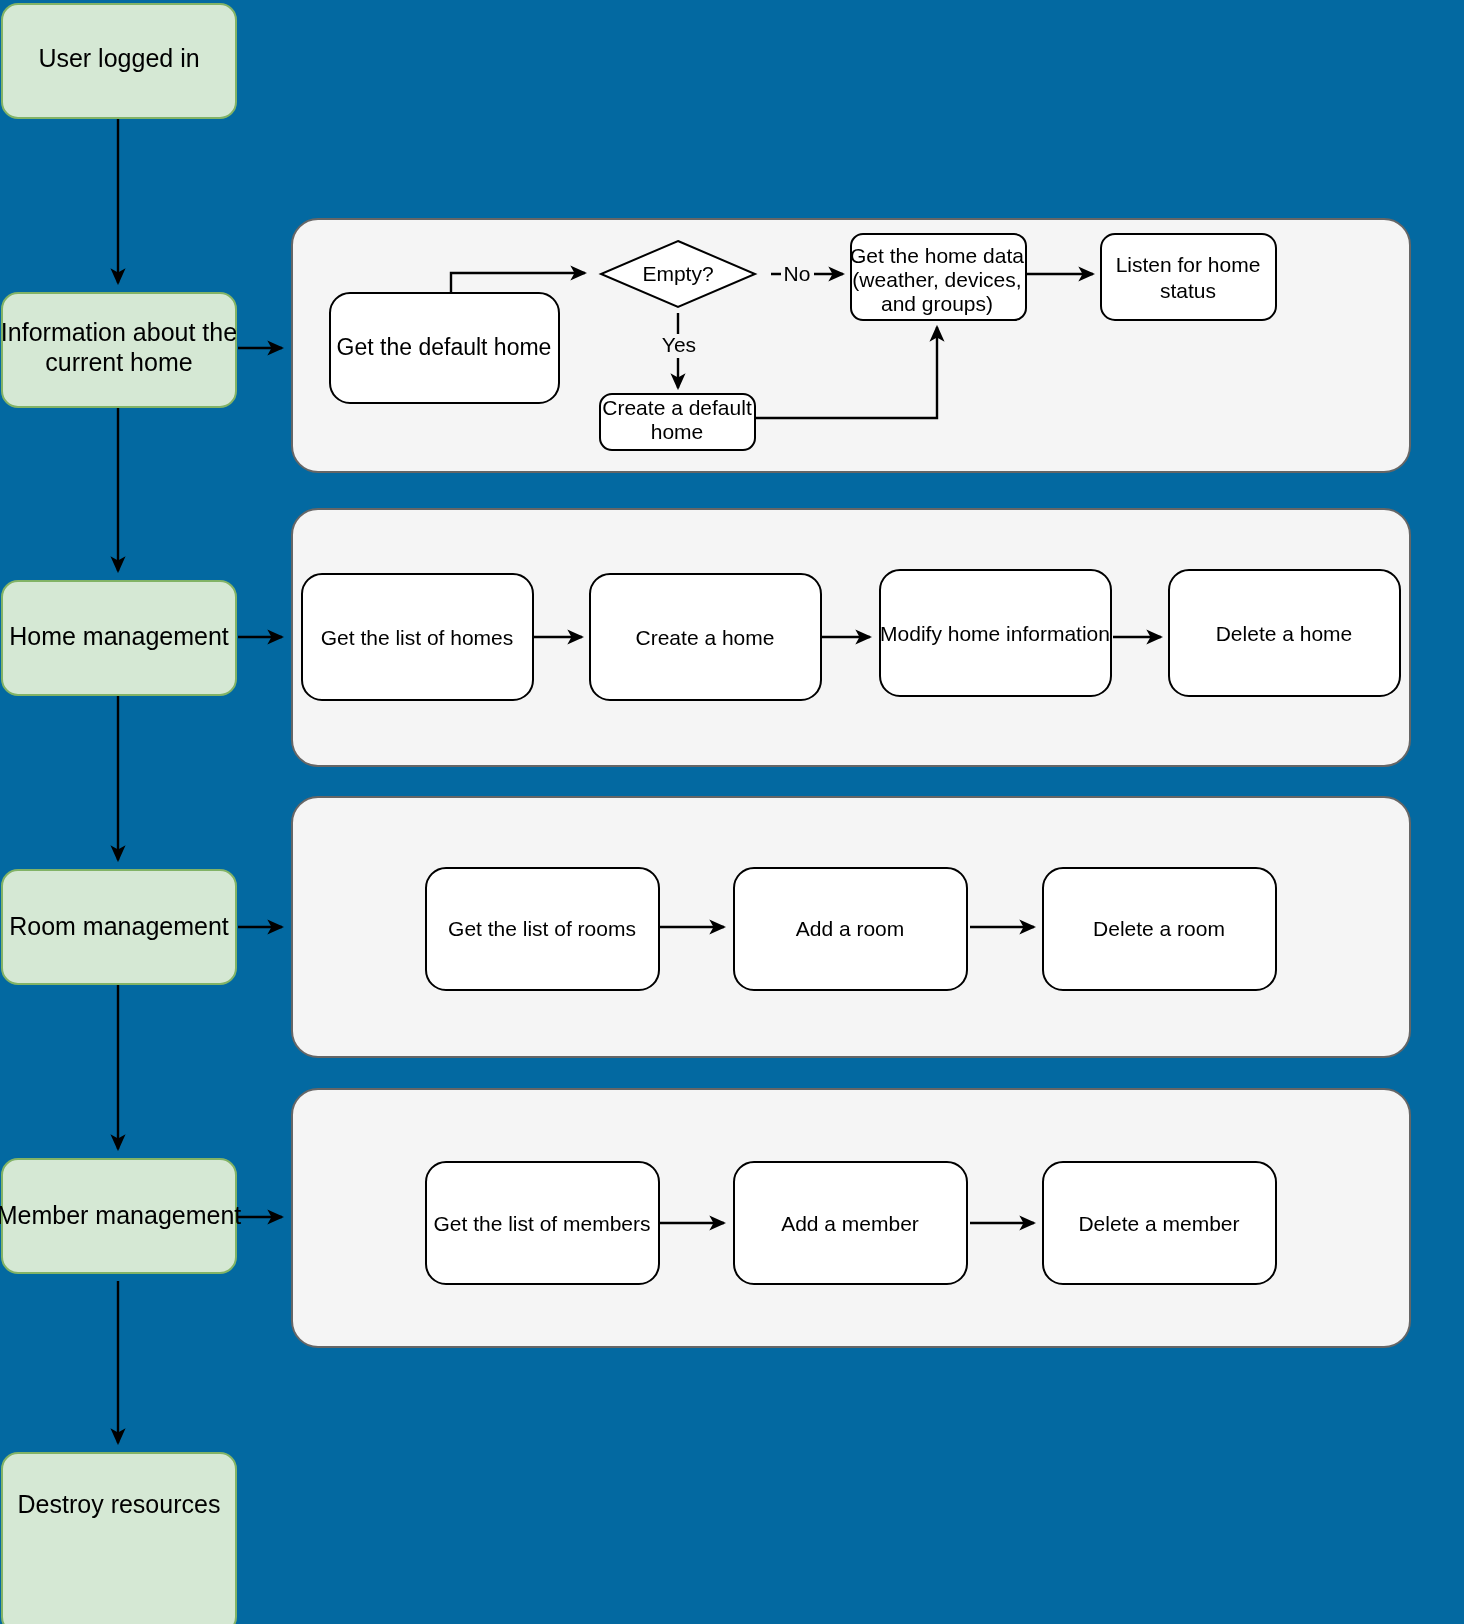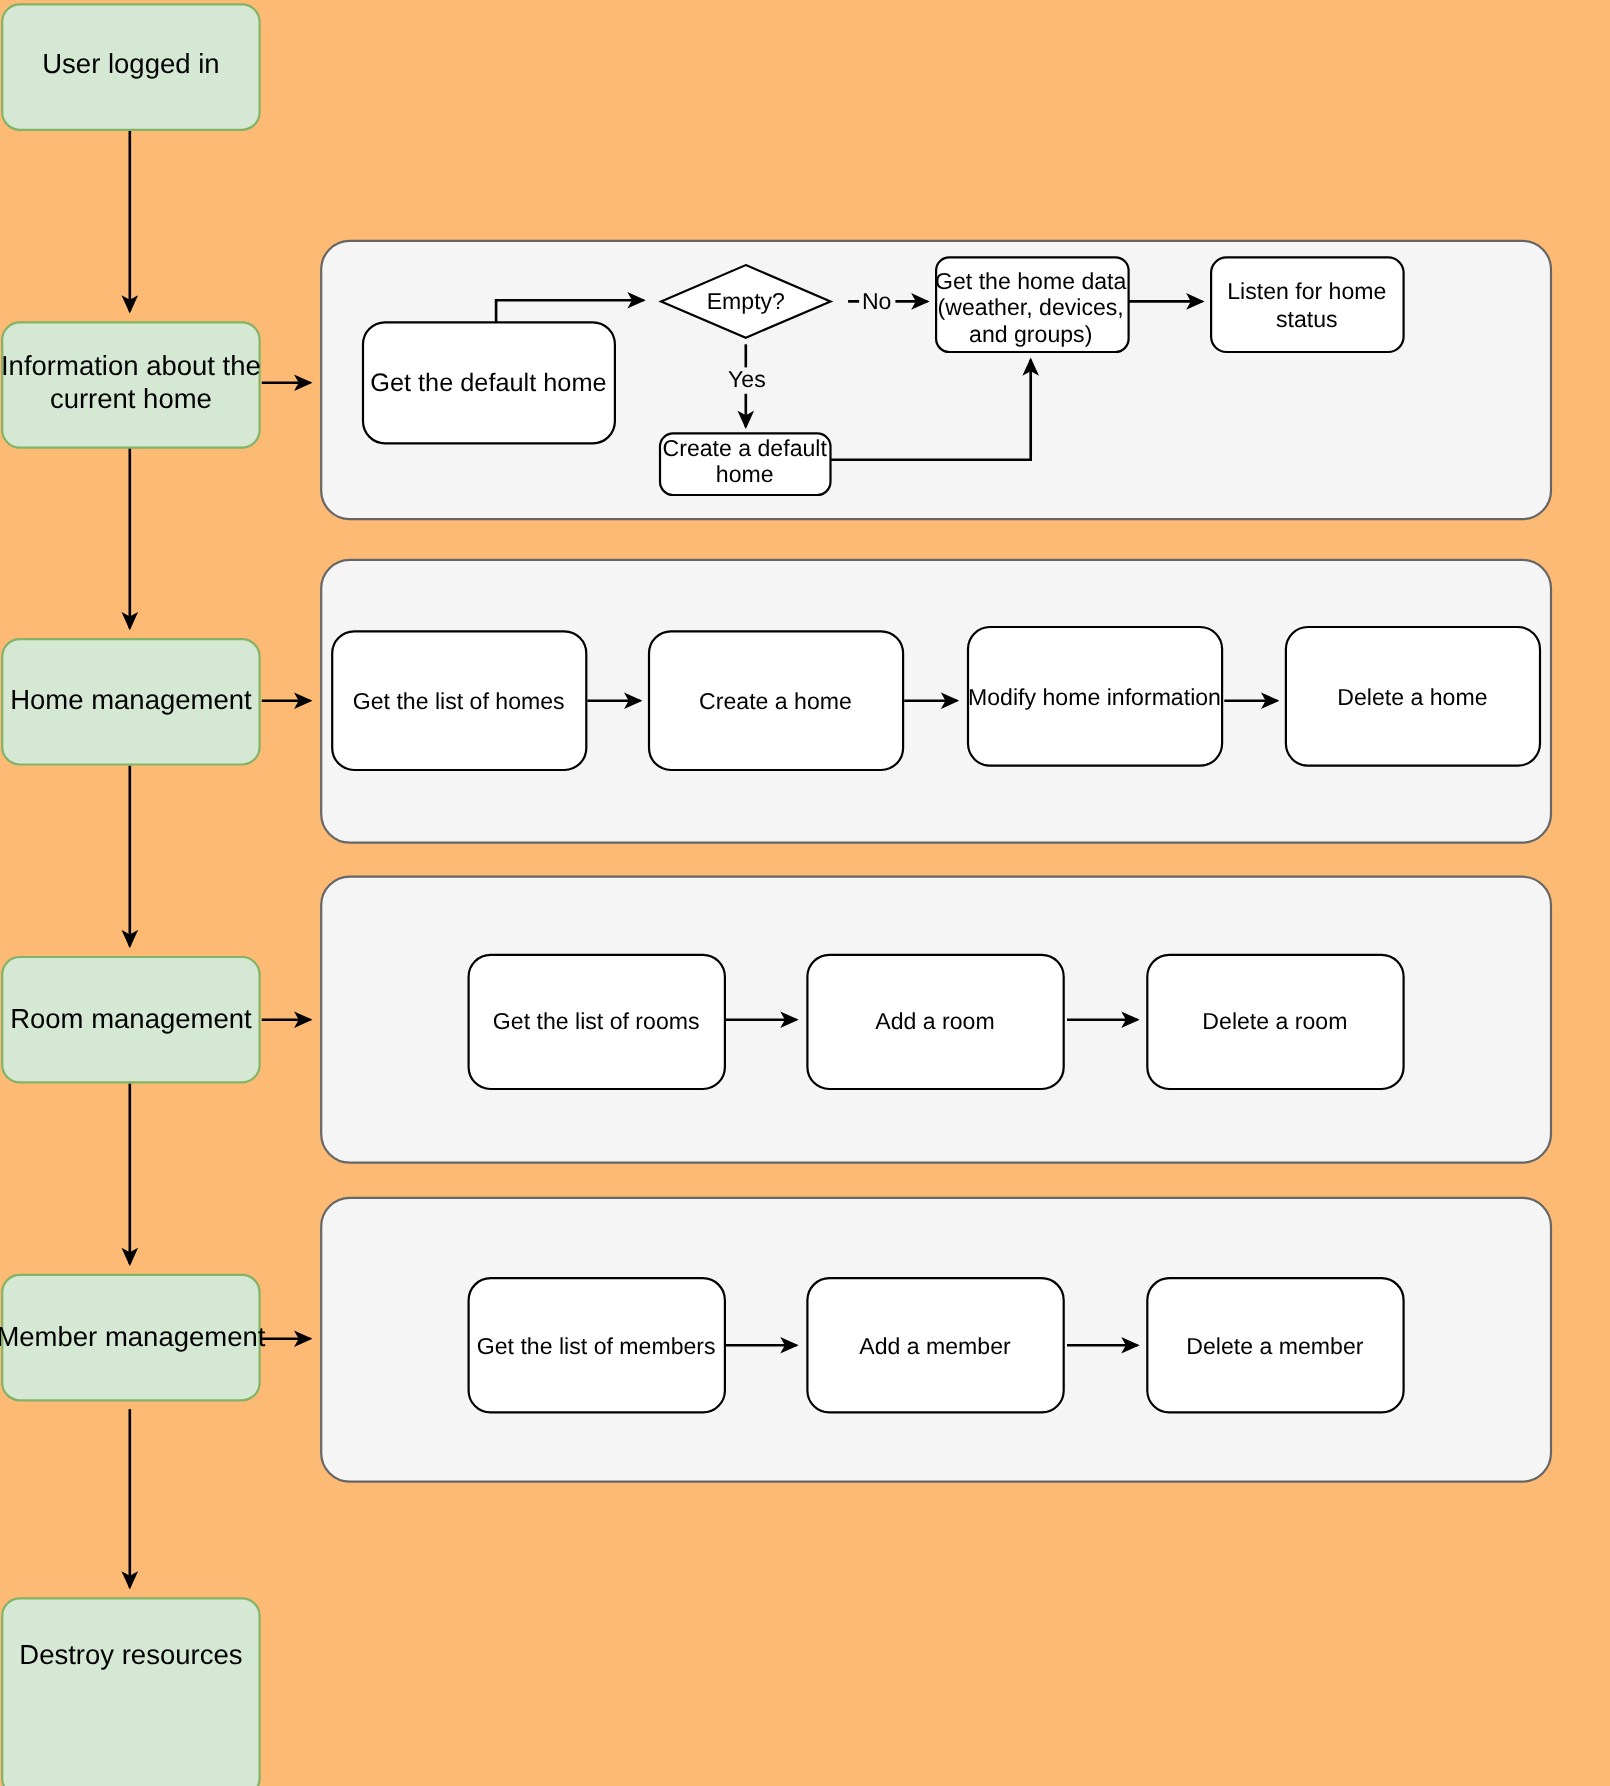--- a/index.html
+++ b/index.html
@@ -7,21 +7,21 @@
     padding: 0;
     background: #ffffff;
   }
   body {
     font-family: "Liberation Sans", sans-serif;
   }
   #canvas {
     position: relative;
     width: 1464px;
     height: 1624px;
-    background: #fdba74;
+    background: #0369a1;
     overflow: hidden;
   }
   svg.layer {
     position: absolute;
     top: 0;
     left: 0;
     width: 1464px;
     height: 1624px;
   }
   .group-box {

